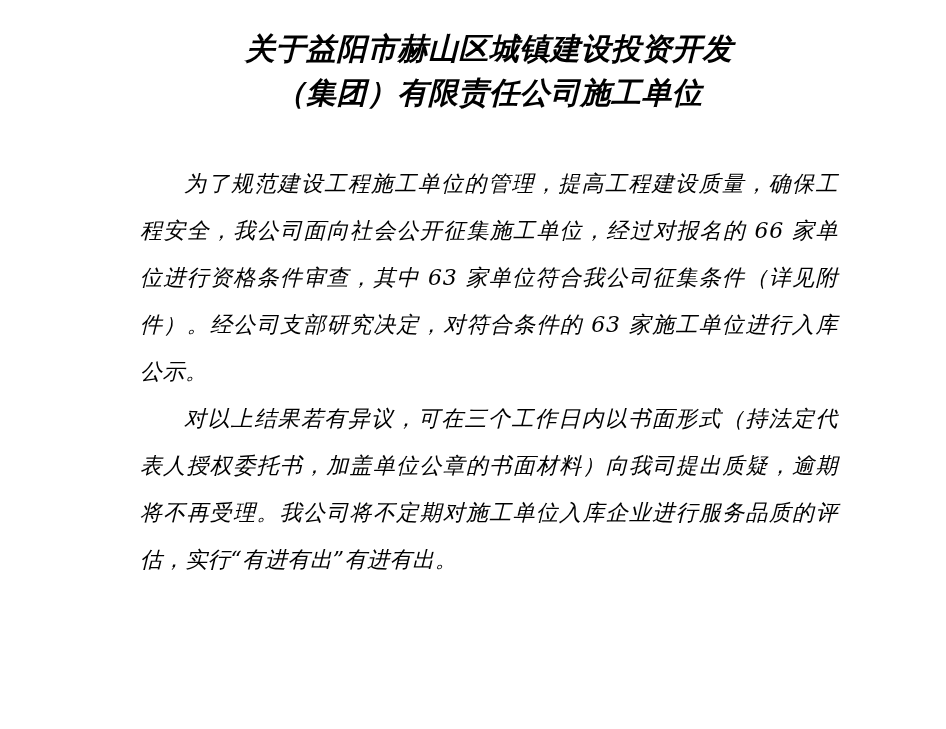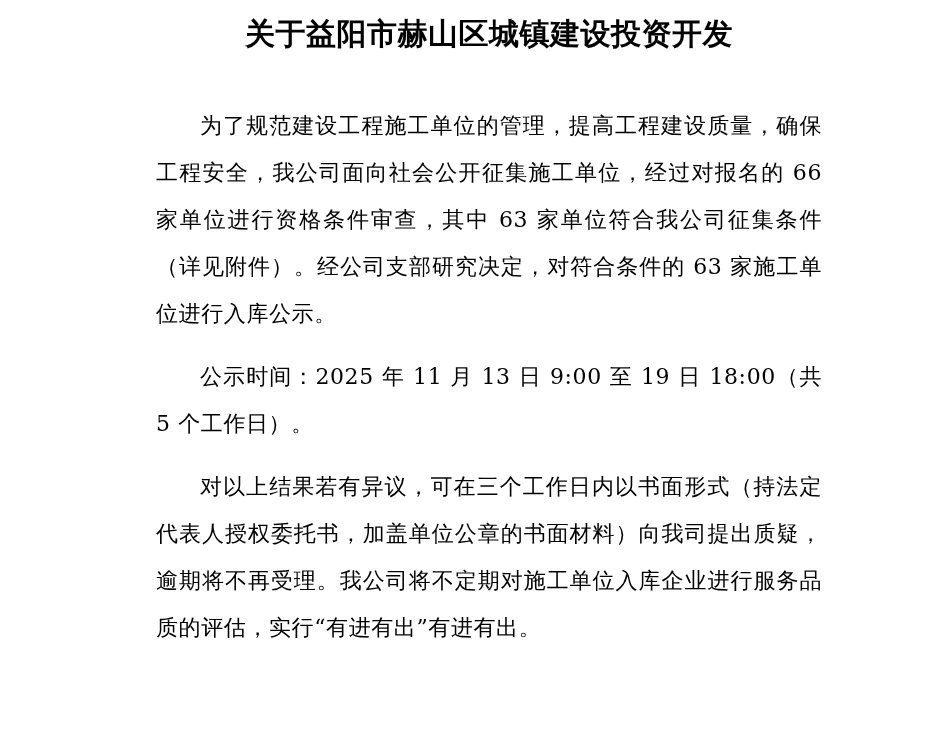--- a/index.html
+++ b/index.html
@@ -11,22 +11,23 @@
     width: 946px;
     height: 729px;
     overflow: hidden;
     font-family: "DejaVu Serif", "Liberation Serif", serif;
     color: #000000;
   }
   .page {
     width: 946px;
     height: 593px;
     box-sizing: border-box;
-    padding: 4px 108px 0 140px;
+    padding: 19px 108px 0 140px;
     position: relative;
+    font-style: italic;
   }
   .doc-title {
     text-align: center;
     font-size: 30px;
     font-weight: bold;
     line-height: 1.45;
     letter-spacing: 0.5px;
     margin: 0;
     padding-top: 8px;
   }
@@ -36,35 +37,35 @@
   }
   .body-block {
     margin-top: 46px;
   }
   .para {
     font-size: 22px;
     line-height: 47px;
     text-align: justify;
     text-justify: inter-ideograph;
     text-indent: 2em;
-    margin: 16px;
+    margin: 0;
     letter-spacing: 0.6px;
   }
   .para + .para {
     margin-top: 0;
   }
 </style>
 </head>
 <body>
 
 <div class="page">
 
   <h1 class="doc-title">
     <span class="tline">关于益阳市赫山区城镇建设投资开发</span>
+    <span class="tline">（集团）有限责任公司施工单位</span>
   </h1>
 
   <div class="body-block">
     <p class="para">为了规范建设工程施工单位的管理，提高工程建设质量，确保工程安全，我公司面向社会公开征集施工单位，经过对报名的 66 家单位进行资格条件审查，其中 63 家单位符合我公司征集条件（详见附件）。经公司支部研究决定，对符合条件的 63 家施工单位进行入库公示。</p>
-    <p class="para">公示时间：2025 年 11 月 13 日 9:00 至 19 日 18:00（共 5 个工作日）。</p>
     <p class="para">对以上结果若有异议，可在三个工作日内以书面形式（持法定代表人授权委托书，加盖单位公章的书面材料）向我司提出质疑，逾期将不再受理。我公司将不定期对施工单位入库企业进行服务品质的评估，实行“有进有出”有进有出。</p>
   </div>
 
 </div>
 
 </body></html>

